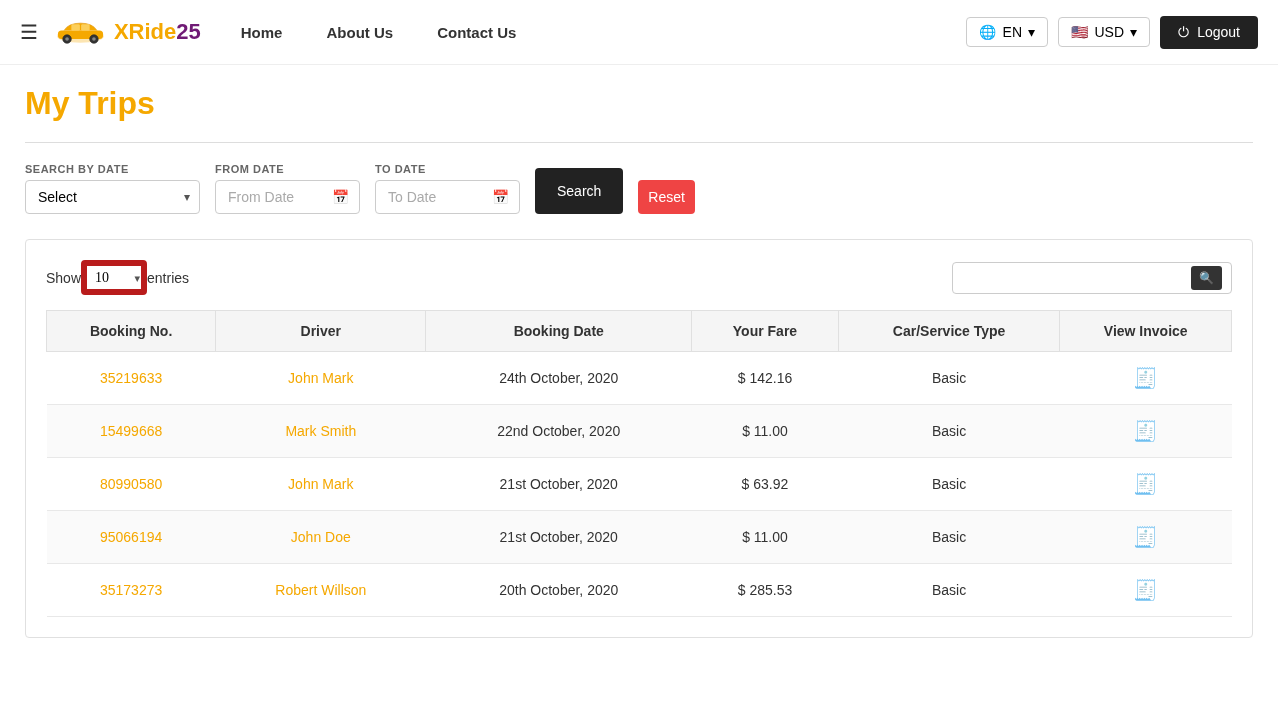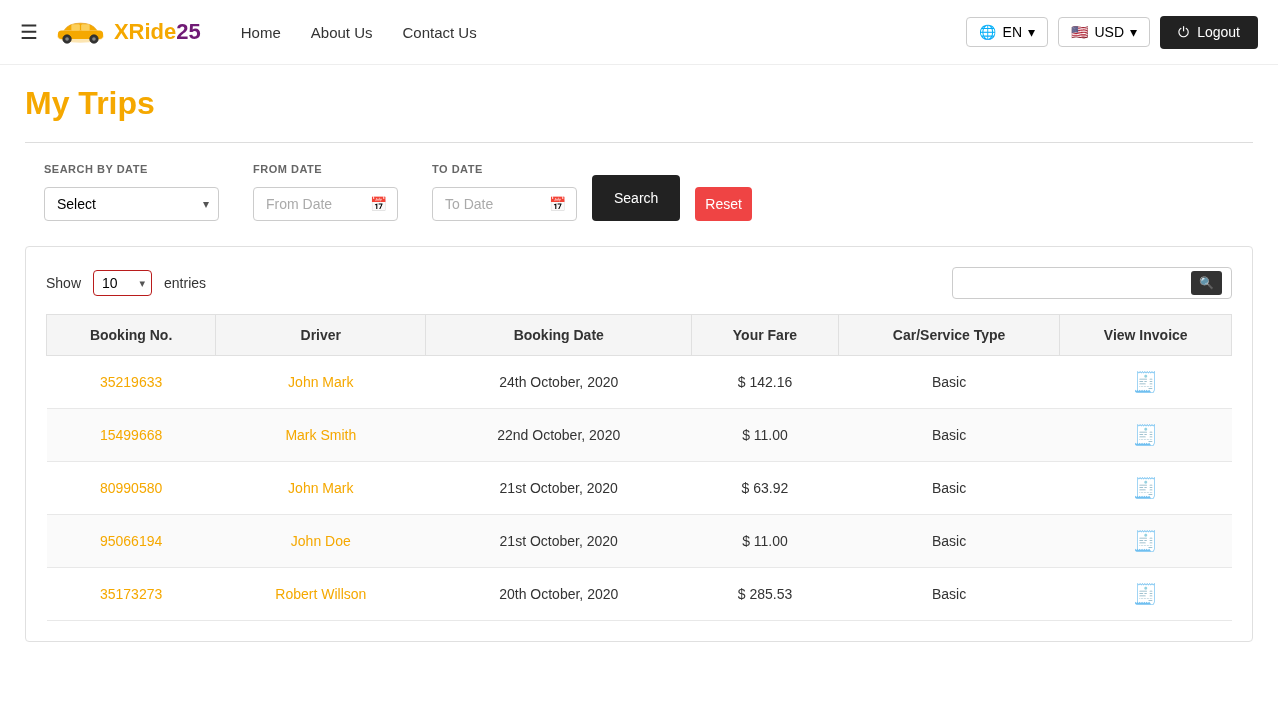--- a/index.html
+++ b/index.html
@@ -32,22 +32,23 @@
     .logo-text {
       font-size: 22px;
       font-weight: bold;
       color: #222;
     }
     .logo-text span {
       color: #f5a800;
     }
     nav {
       display: flex;
-      gap: 30px;
+      gap: 44px;
       flex: 1;
+      font-weight: bold;
     }
     nav a {
       text-decoration: none;
       color: #333;
       font-size: 15px;
     }
     .header-actions {
       display: flex;
       gap: 10px;
       align-items: center;
@@ -95,22 +96,21 @@
     
     .filter-bar {
       display: flex;
       align-items: flex-end;
       gap: 15px;
       margin-bottom: 25px;
     }
     .filter-group {
       display: flex;
       flex-direction: column;
-      gap: 12px;
-      margin-left: 19px;
+      gap: 5px;
     }
     .filter-label {
       font-size: 11px;
       font-weight: bold;
       color: #666;
       text-transform: uppercase;
       letter-spacing: 0.5px;
     }
     .select-wrapper {
       position: relative;
@@ -185,32 +185,33 @@
     }
     .table-controls {
       display: flex;
       justify-content: space-between;
       align-items: center;
       margin-bottom: 15px;
     }
     .show-entries {
       display: flex;
       align-items: center;
-      gap: 12px;
+      gap: 0;
       font-size: 14px;
     }
     .entries-select {
-      border: 1px solid #b91c1c;
+      border: 6px solid #b91c1c;
       border-radius: 4px;
       padding: 4px 25px 4px 8px;
       appearance: none;
       background: #fff;
       font-size: 14px;
       cursor: pointer;
       position: relative;
+      font-family: Liberation Serif, serif;
     }
     .entries-wrapper {
       position: relative;
       display: inline-block;
     }
     .entries-arrow {
       position: absolute;
       right: 7px;
       top: 50%;
       transform: translateY(-50%);

